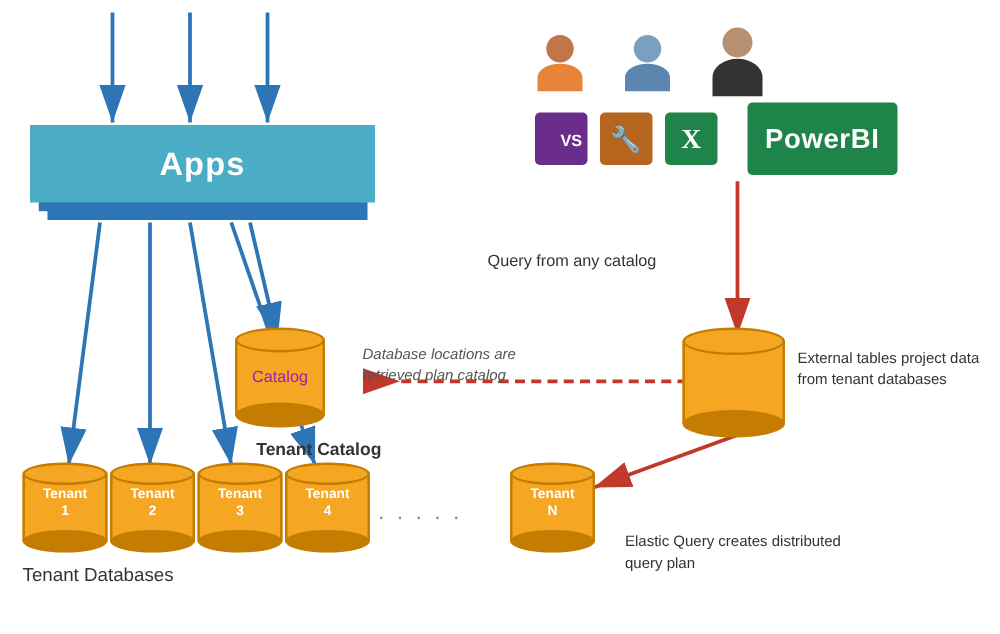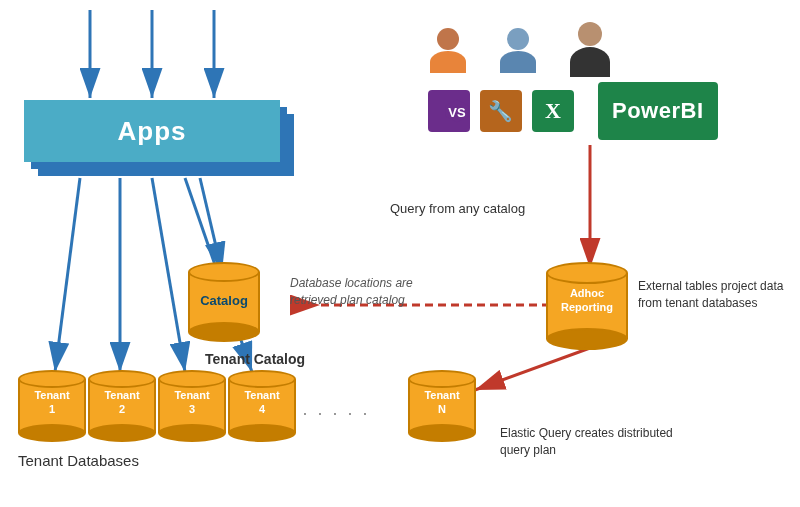--- a/index.html
+++ b/index.html
@@ -40,21 +40,21 @@
       top: 7px;
       left: 7px;
       width: 256px;
       height: 62px;
       background: #2E75B6;
     }
     .apps-stack .stack-front {
       position: absolute;
       top: 0;
       left: 0;
-      width: 256px;
+      width: 276px;
       height: 62px;
       background: #4BACC6;
       display: flex;
       align-items: center;
       justify-content: center;
     }
     .apps-stack .stack-front span {
       color: #fff;
       font-size: 26px;
       font-weight: 600;
@@ -222,32 +222,29 @@
   <div class="stack-front">
     <span>Apps</span>
   </div>
 </div>
 
 <div class="cylinder" style="left:188px; top:262px;">
   <div class="cyl-body" style="width:72px; height:80px; position:relative;">
     <div class="cyl-top" style="width:72px; height:20px; position:absolute; top:0; z-index:2;"></div>
     <div class="cyl-mid" style="width:72px; height:60px; position:absolute; top:10px;"></div>
     <div class="cyl-bottom" style="width:72px; height:20px; position:absolute; top:60px; z-index:1;"></div>
-    <div class="cyl-label" style="top:45%; color:#0c4a6e; font-size:13px; font-weight:700;text-align:center;">Catalog</div>
+    <div class="cyl-label" style="top:45%; color:#a21caf; font-size:13px; font-weight:400;text-align:center;">Catalog</div>
   </div>
 </div>
 
 <div class="cylinder adhoc-cyl" style="left:546px; top:262px;">
   <div class="cyl-body" style="width:82px; height:88px; position:relative;">
     <div class="cyl-top" style="width:82px; height:22px; position:absolute; top:0; z-index:2;"></div>
     <div class="cyl-mid" style="width:82px; height:66px; position:absolute; top:11px;"></div>
     <div class="cyl-bottom" style="width:82px; height:22px; position:absolute; top:66px; z-index:1;"></div>
-    <div class="cyl-label" style="top:38%; color:#fff; font-size:11px; font-weight:700; line-height:1.2;">
-      <span>Adhoc</span><br><span>Reporting</span>
-    </div>
   </div>
 </div>
 
 <div class="cylinder" style="left:18px; top:370px;">
   <div class="cyl-body" style="width:68px; height:72px; position:relative;">
     <div class="cyl-top" style="width:68px; height:18px; position:absolute; top:0; z-index:2;"></div>
     <div class="cyl-mid" style="width:68px; height:54px; position:absolute; top:9px;"></div>
     <div class="cyl-bottom" style="width:68px; height:18px; position:absolute; top:54px; z-index:1;"></div>
     <div class="cyl-label" style="top:38%; font-size:11px;">Tenant<br>1</div>
   </div>

